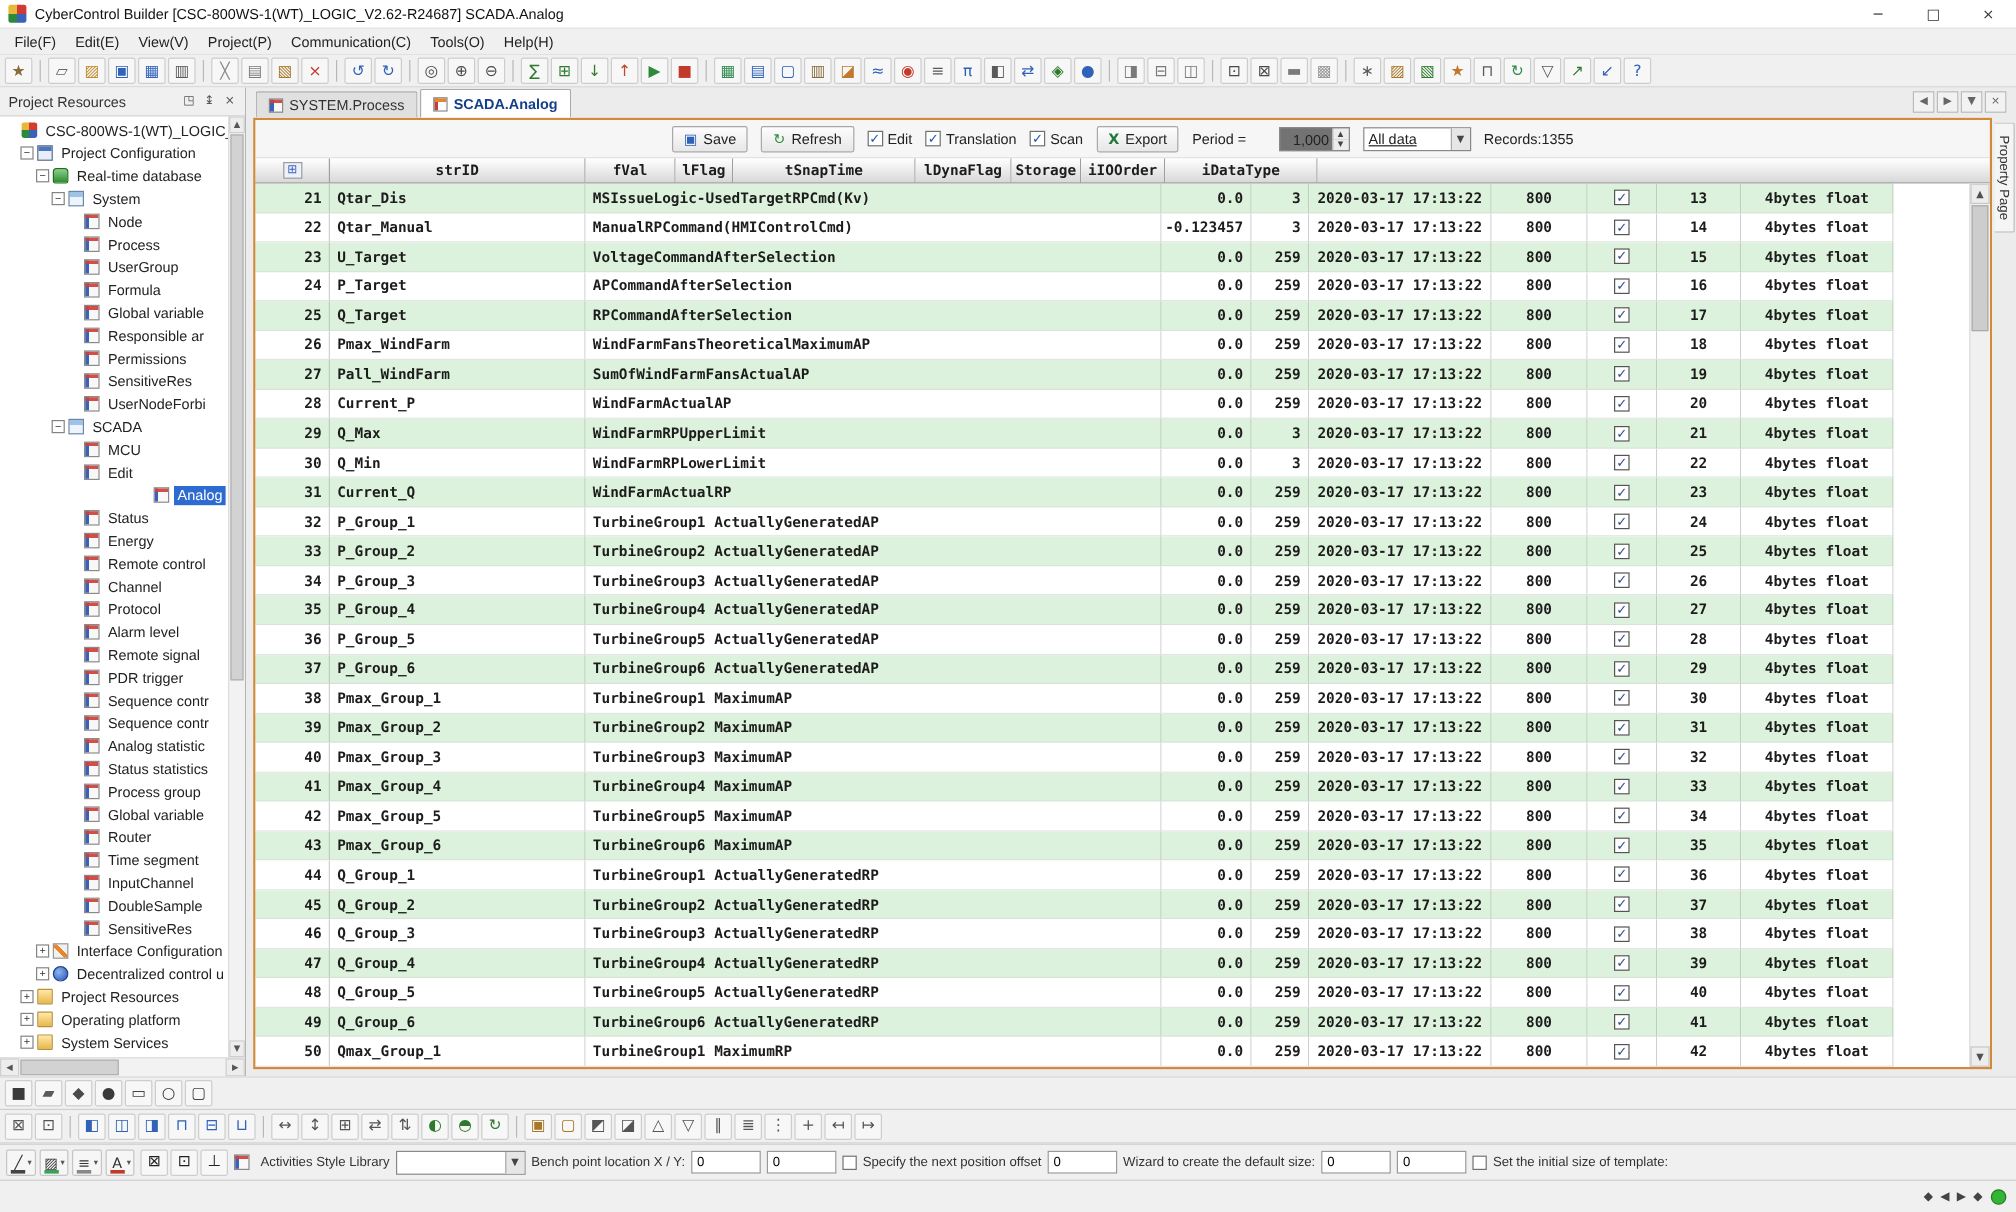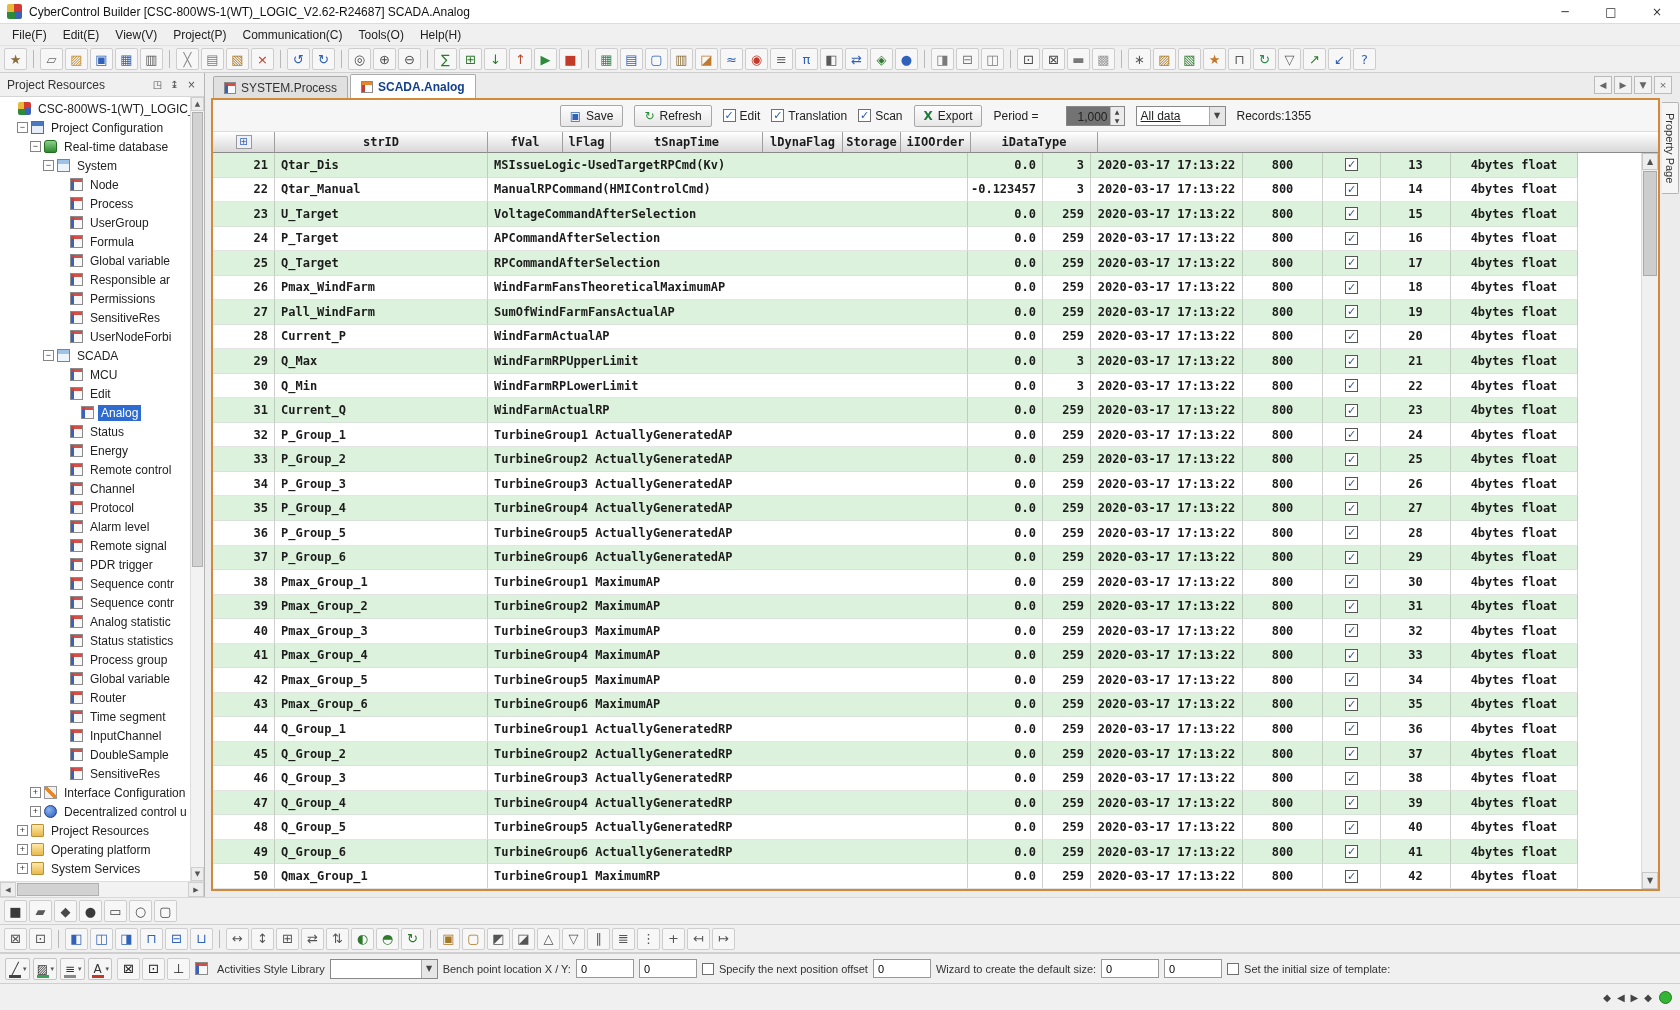--- a/index.html
+++ b/index.html
@@ -406,21 +406,21 @@
             <div class="titem" style="padding-left: 56px;">
               <span class="exp-sp"></span>
               <span class="ico ico-tbl"></span>
               <span class="lbl">MCU</span>
             </div>
             <div class="titem" style="padding-left: 56px;">
               <span class="exp-sp"></span>
               <span class="ico ico-tbl"></span>
               <span class="lbl">Edit</span>
             </div>
-            <div class="titem sel" style="padding-left: 67px;">
+            <div class="titem sel" style="padding-left: 67px; margin-left: 47px;">
               <span class="exp-sp"></span>
               <span class="ico ico-tbl"></span>
               <span class="lbl">Analog</span>
             </div>
             <div class="titem" style="padding-left: 56px;">
               <span class="exp-sp"></span>
               <span class="ico ico-tbl"></span>
               <span class="lbl">Status</span>
             </div>
             <div class="titem" style="padding-left: 56px;">

